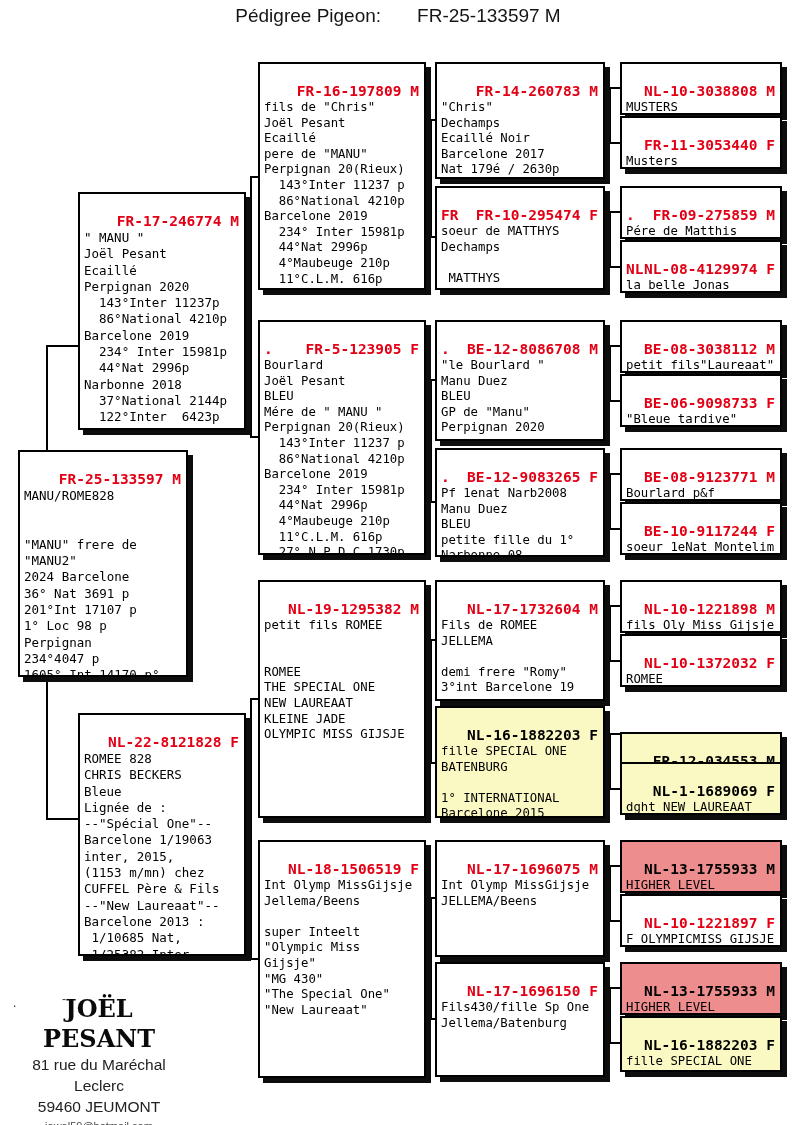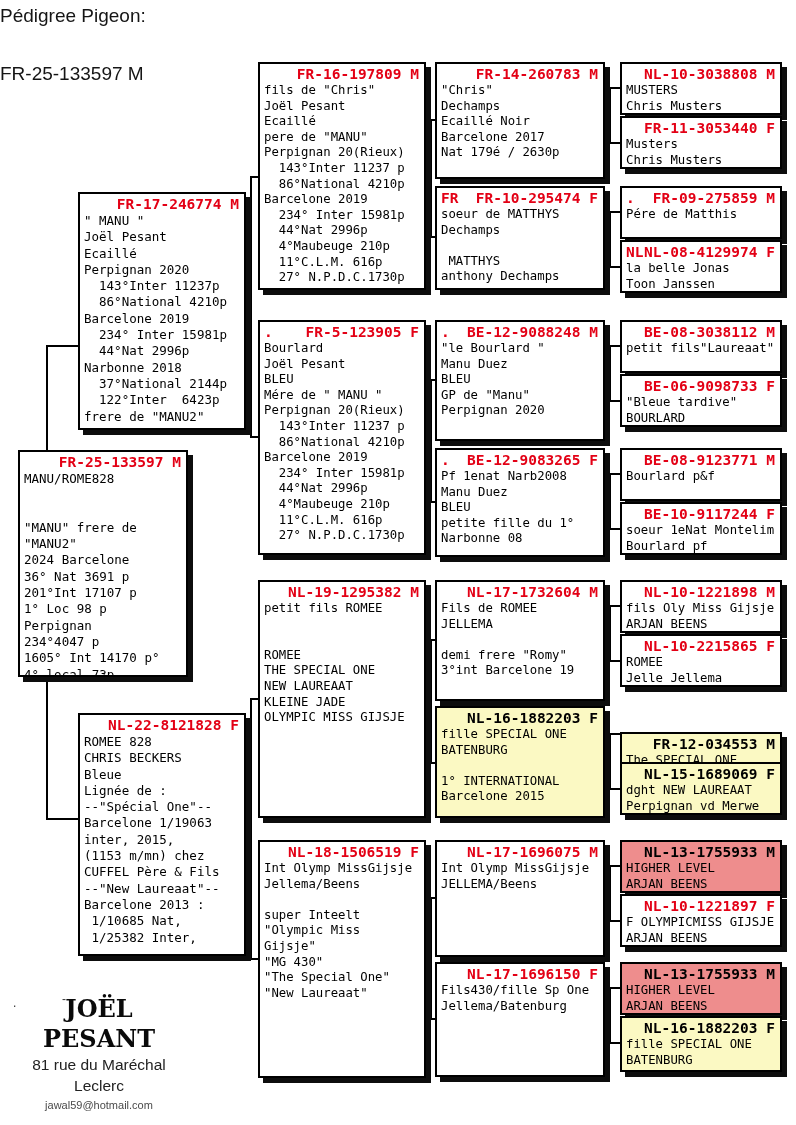--- a/index.html
+++ b/index.html
@@ -4,36 +4,36 @@
 <style>
   * { margin:0; padding:0; box-sizing:border-box; }
   html,body { background:#fff; }
   body {
     width:796px; height:1125px; position:relative; overflow:hidden;
     font-family:"DejaVu Sans Mono", monospace; color:#000;
   }
   .title {
     position:absolute; top:5px; left:0; width:100%;
     display:flex; justify-content:center; gap:36px;
-    font-family:"Liberation Sans", sans-serif; font-size:19px; color:#151515;flex-direction:column;
+    font-family:"Liberation Sans", sans-serif; font-size:19px; color:#151515;
   }
   
   .vline, .hline { position:absolute; background:#000; }
   .vline { width:2px; }
   .hline { height:2px; }
   
   .box {
     position:absolute; background:#fff;
     border:2px solid #000; box-shadow:5px 5px 0 0 var(--shadow);
     padding:1px 4px 0 4px; overflow:hidden;
   }
   .box .hdr {
     display:flex; justify-content:space-between; align-items:baseline;
     font-weight:bold; font-size:14.5px; line-height:18px;
-    color:var(--red); white-space:pre;
+    color:var(--red); white-space:pre;margin-top:17px;
   }
   .box .hdr .pfx { min-width:4px; }
   .box .hdr .ring { margin-left:auto; padding-right:1px; }
   .box .body {
     font-size:12.3px; line-height:15.6px; white-space:pre-wrap; color:#000;
   }
   .box.lh-lg .body { line-height:16.3px; font-size:12.5px; }
   .box.yellow { background:var(--yellow); }
   .box.pink   { background:var(--pink); }
   .box.hdr-black .hdr { color:#000; }
@@ -248,21 +248,21 @@
 </div>
 <div class="box" style="left:435px;top:186px;width:170px;height:104px">
   <div class="hdr"><span class="pfx">FR</span><span class="ring">FR-10-295474 F</span></div>
   <div class="body">soeur de MATTHYS
 Dechamps
 
  MATTHYS
 anthony Dechamps</div>
 </div>
 <div class="box" style="left:435px;top:320px;width:170px;height:121px">
-  <div class="hdr"><span class="pfx">.</span><span class="ring">BE-12-9088248 M</span></div>
+  <div class="hdr"><span class="pfx">.</span><span class="ring">BE-12-8086708 M</span></div>
   <div class="body">"le Bourlard "
 Manu Duez
 BLEU
 GP de "Manu"
 Perpignan 2020</div>
 </div>
 <div class="box" style="left:435px;top:448px;width:170px;height:109px">
   <div class="hdr"><span class="pfx">.</span><span class="ring">BE-12-9083265 F</span></div>
   <div class="body">Pf 1enat Narb2008
 Manu Duez
@@ -333,30 +333,30 @@
   <div class="hdr"><span class="pfx"></span><span class="ring">BE-10-9117244 F</span></div>
   <div class="body">soeur 1eNat Montelim
 Bourlard pf</div>
 </div>
 <div class="box" style="left:620px;top:580px;width:162px;height:53px">
   <div class="hdr"><span class="pfx"></span><span class="ring">NL-10-1221898 M</span></div>
   <div class="body">fils Oly Miss Gijsje
 ARJAN BEENS</div>
 </div>
 <div class="box" style="left:620px;top:634px;width:162px;height:53px">
-  <div class="hdr"><span class="pfx"></span><span class="ring">NL-10-2215865 F</span></div>
+  <div class="hdr"><span class="pfx"></span><span class="ring">NL-10-1372032 F</span></div>
   <div class="body">ROMEE
 Jelle Jellema</div>
 </div>
 <div class="box yellow hdr-black" style="left:620px;top:732px;width:162px;height:53px">
   <div class="hdr"><span class="pfx"></span><span class="ring">FR-12-034553 M</span></div>
   <div class="body">The SPECIAL ONE</div>
 </div>
 <div class="box yellow hdr-black" style="left:620px;top:762px;width:162px;height:53px">
-  <div class="hdr"><span class="pfx"></span><span class="ring">NL-15-1689069 F</span></div>
+  <div class="hdr"><span class="pfx"></span><span class="ring">NL-1-1689069 F</span></div>
   <div class="body">dght NEW LAUREAAT
 Perpignan vd Merwe</div>
 </div>
 <div class="box pink hdr-black" style="left:620px;top:840px;width:162px;height:53px">
   <div class="hdr"><span class="pfx"></span><span class="ring">NL-13-1755933 M</span></div>
   <div class="body">HIGHER LEVEL
 ARJAN BEENS</div>
 </div>
 <div class="box" style="left:620px;top:894px;width:162px;height:53px">
   <div class="hdr"><span class="pfx"></span><span class="ring">NL-10-1221897 F</span></div>
@@ -372,14 +372,15 @@
   <div class="hdr"><span class="pfx"></span><span class="ring">NL-16-1882203 F</span></div>
   <div class="body">fille SPECIAL ONE
 BATENBURG</div>
 </div>
 
 <span class="mark" style="left:13px;top:996px">.</span>
 <span class="mark" style="left:62px;top:992px">-</span>
 <div class="footer">
   <div class="owner">JOËL PESANT</div>
   <div class="addr">81 rue du Maréchal Leclerc</div>
+  <div class="addr">59460 JEUMONT</div>
   <div class="email">jawal59@hotmail.com</div>
 </div>
 
 </body></html>

